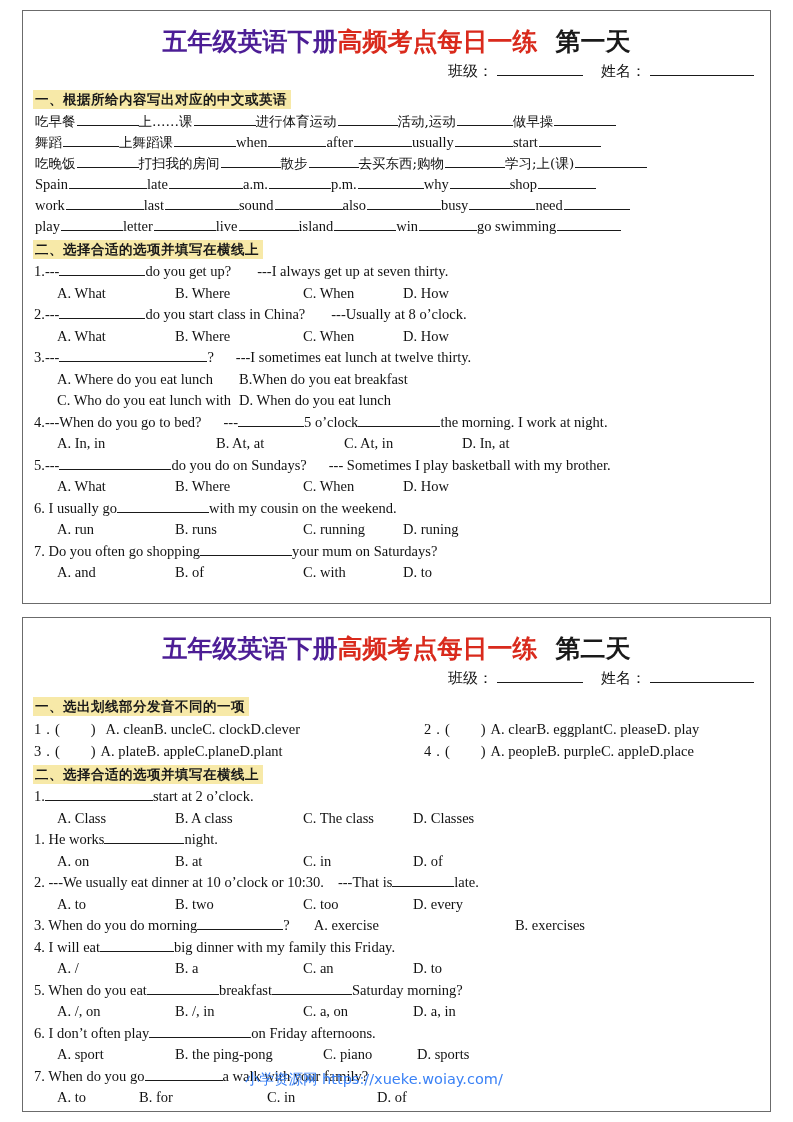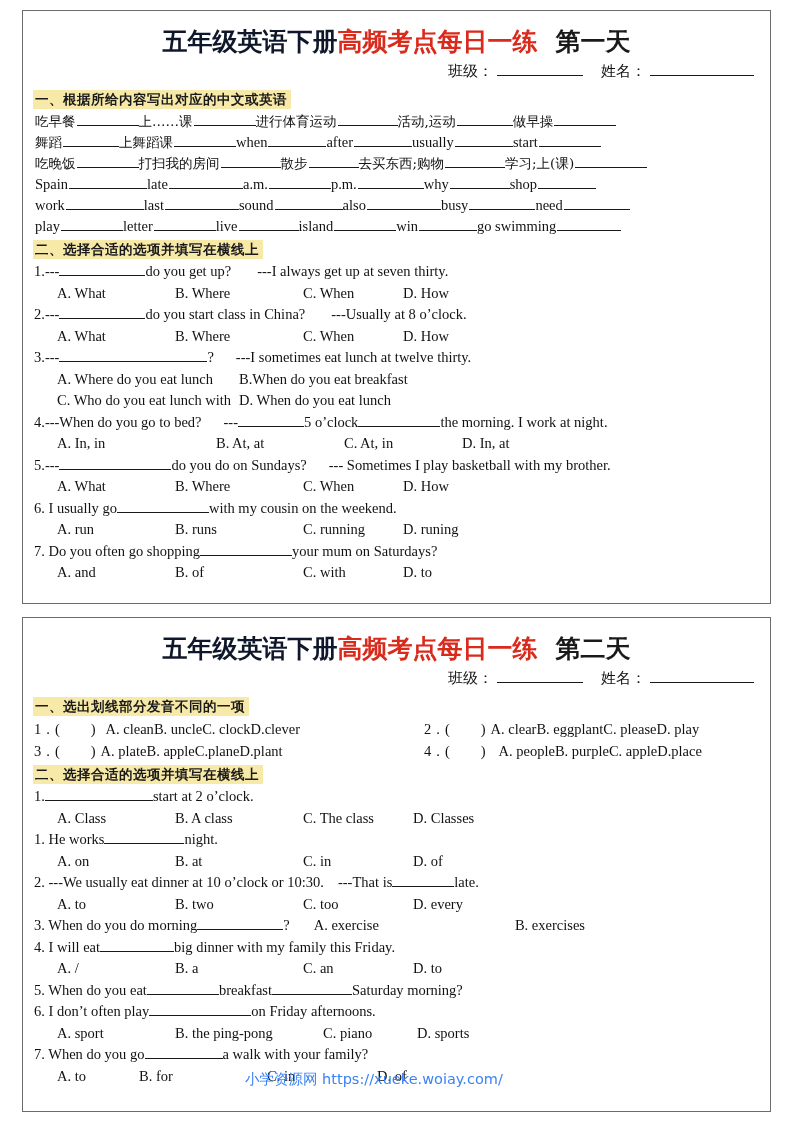--- a/index.html
+++ b/index.html
@@ -35,21 +35,21 @@
     margin-top: 8px;
     margin-bottom: 2px;
   }
   .title-seg {
     font-family: "DejaVu Serif", "Liberation Serif", serif;
     font-weight: bold;
     font-size: 25px;
     letter-spacing: 0px;
     vertical-align: baseline;
   }
-  .title-black { color: #0f172a; }
+  .title-black { color: #4c1d95; }
   .title-red   { color: #d92a1c; }
   .title-day   { color: #1a1a1a; margin-left: 18px; }
 
   
   .idline {
     display: flex;
     justify-content: flex-end;
     align-items: baseline;
     gap: 4px;
     padding-right: 8px;
@@ -375,21 +375,21 @@
         <span class="half" style="width: 390px;">
           <span class="paren">3.(</span>
           <span class="gap" style="width: 26px;"></span>
           <span>)</span>
           <span style="margin-left: 5px;"><span class="opt" style="width: 76px;">A. plate</span><span class="opt" style="width: 76px;">B. apple</span><span class="opt" style="width: 76px;">C.plane</span><span class="opt">D.plant</span></span>
         </span>
         <span class="half">
           <span class="paren">4.(</span>
           <span class="gap" style="width: 26px;"></span>
           <span>)</span>
-          <span style="margin-left: 5px;"><span class="opt" style="width: 76px; margin-left: 8px;">A. people</span><span class="opt" style="width: 98px;">B. purple</span><span class="opt" style="width: 86px;">C. apple</span><span class="opt">D.place</span></span>
+          <span style="margin-left: 5px;"><span class="opt" style="width: 76px;">A. people</span><span class="opt" style="width: 98px;">B. purple</span><span class="opt" style="width: 86px;">C. apple</span><span class="opt">D.place</span></span>
         </span>
       </div>
       <div><div class="sec-head">二、选择合适的选项并填写在横线上</div></div>
       <div class="q-line"><span>1.</span><span class="ul" style="width: 108px;"></span><span>start at 2 o’clock.</span></div>
       <div class="q-opts">
         <span class="opt" style="width: 118px;">A. Class</span>
         <span class="opt" style="width: 128px;">B. A class</span>
         <span class="opt" style="width: 110px;">C. The class</span>
         <span class="opt">D. Classes</span>
       </div>
@@ -409,20 +409,26 @@
       </div>
       <div class="q-line"><span>3. When do you do morning</span><span class="ul" style="width: 86px;"></span><span>?</span><span class="gap" style="width: 24px;"></span><span>A. exercise</span><span class="gap" style="width: 136px;"></span><span>B. exercises</span></div>
       <div class="q-line"><span>4. I will eat</span><span class="ul" style="width: 74px;"></span><span>big dinner with my family this Friday.</span></div>
       <div class="q-opts">
         <span class="opt" style="width: 118px;">A. /</span>
         <span class="opt" style="width: 128px;">B. a</span>
         <span class="opt" style="width: 110px;">C. an</span>
         <span class="opt">D. to</span>
       </div>
       <div class="q-line"><span>5. When do you eat</span><span class="ul" style="width: 72px;"></span><span>breakfast</span><span class="ul" style="width: 80px;"></span><span>Saturday morning?</span></div>
+      <div class="q-opts">
+        <span class="opt" style="width: 118px;">A. /, on</span>
+        <span class="opt" style="width: 128px;">B. /, in</span>
+        <span class="opt" style="width: 110px;">C. a, on</span>
+        <span class="opt">D. a, in</span>
+      </div>
       <div class="q-line"><span>6. I don’t often play</span><span class="ul" style="width: 102px;"></span><span>on Friday afternoons.</span></div>
       <div class="q-opts">
         <span class="opt" style="width: 118px;">A. sport</span>
         <span class="opt" style="width: 148px;">B. the ping-pong</span>
         <span class="opt" style="width: 94px;">C. piano</span>
         <span class="opt">D. sports</span>
       </div>
       <div class="q-line"><span>7. When do you go</span><span class="ul" style="width: 78px;"></span><span>a walk with your family?</span></div>
       <div class="q-opts">
         <span class="opt" style="width: 82px;">A. to</span>

